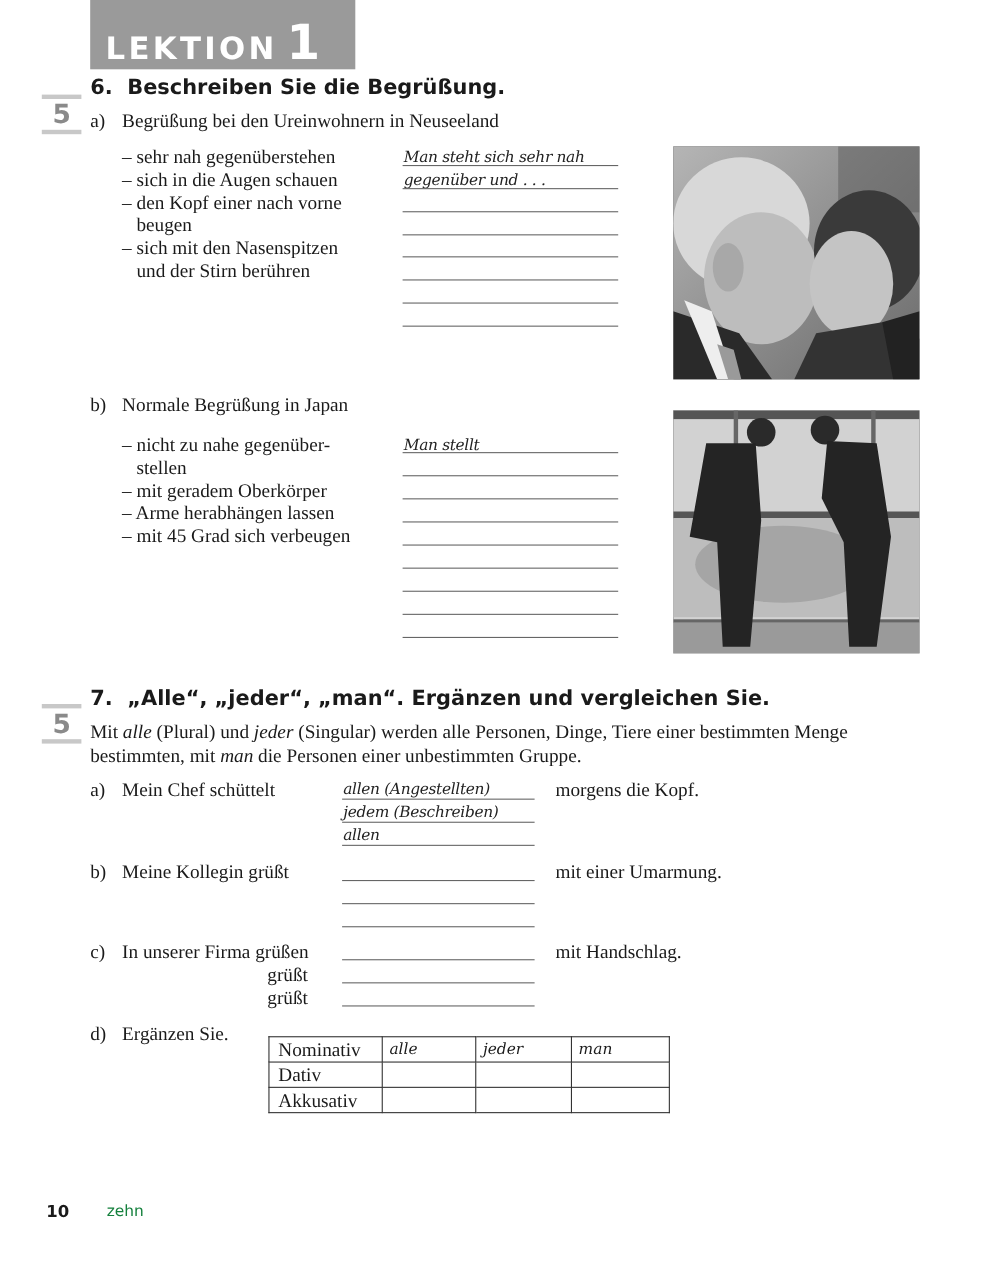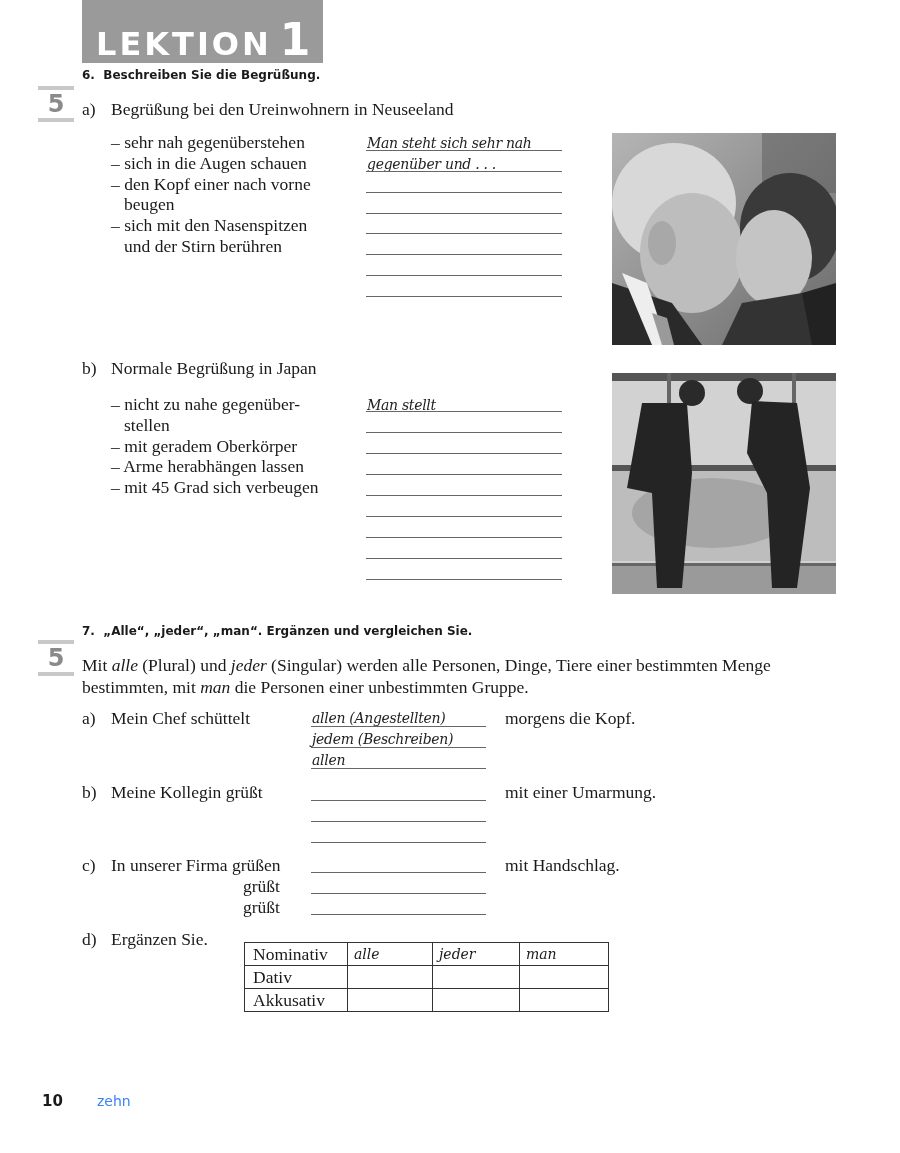--- a/index.html
+++ b/index.html
@@ -2,39 +2,39 @@
 <html><head>
   <meta charset="utf-8">
   <style>
     html, body { margin: 0; padding: 0; background: #ffffff; }
     body { width: 900px; height: 1153px; position: relative; overflow: hidden;
            font-family: "Liberation Serif", serif; color: #1a1a1a; }
     .abs { position: absolute; }
     .header-box { left: 82px; top: 0; width: 241px; height: 63px; background: #9a9a9a; }
     .header-text { position: absolute; left: 14px; bottom: -2px; color: #ffffff;
                    font-family: "DejaVu Sans", sans-serif; font-weight: bold; white-space: nowrap; }
-    .header-word { font-size: 32px; letter-spacing: 3px; }
+    .header-word { font-size: 28px; letter-spacing: 3px; }
     .header-num { font-size: 44px; margin-left: 8px; }
     .margin-mark { width: 36px; }
     .margin-mark .bar { height: 4px; background: #c8c8c8; }
     .margin-mark .num { font-family: "DejaVu Sans", sans-serif; font-weight: bold; color: #8a8a8a;
                         font-size: 24px; line-height: 24px; text-align: center; margin: 2px 0; }
-    .task-title { font-family: "DejaVu Sans", sans-serif; font-weight: bold; font-size: 12px; white-space: nowrap; }
+    .task-title { font-family: "DejaVu Sans", sans-serif; font-weight: bold; font-size: 19px; white-space: nowrap; }
     .t { font-size: 17.5px; line-height: 21px; white-space: nowrap; }
     .lbl { display: inline-block; width: 29px; }
     .bullets .b { font-size: 17.5px; line-height: 20.8px; white-space: nowrap; }
     .line { position: absolute; height: 1px; background: #666; }
     .hw { position: absolute; font-family: "DejaVu Serif", serif; font-style: italic; font-size: 14px;
           color: #222; white-space: nowrap; letter-spacing: -0.3px; }
     .photo { position: absolute; overflow: hidden; background: #777; }
     table.grid { position: absolute; border-collapse: collapse; left: 244px; top: 942px; }
     table.grid td { border: 1.5px solid #333; height: 22px; padding: 0 8px; font-size: 17.5px; line-height: 22px; }
     table.grid td.hwcell { font-family: "DejaVu Serif", serif; font-style: italic; font-size: 14px; padding-left: 6px; }
     .footer-num { left: 42px; top: 1092px; font-family: "DejaVu Sans", sans-serif; font-weight: bold; font-size: 15px; }
-    .footer-word { left: 97px; top: 1093px; font-family: "DejaVu Sans", sans-serif; font-size: 14px; color: #3b82f6; }
+    .footer-word { left: 97px; top: 1093px; font-family: "DejaVu Sans", sans-serif; font-size: 14px; color: #15803d; }
   </style>
 </head>
 <body>
 
 <div class="abs header-box">
   <div class="header-text">
     <span class="header-word">LEKTION</span><span class="header-num">1</span>
   </div>
 </div>
 

